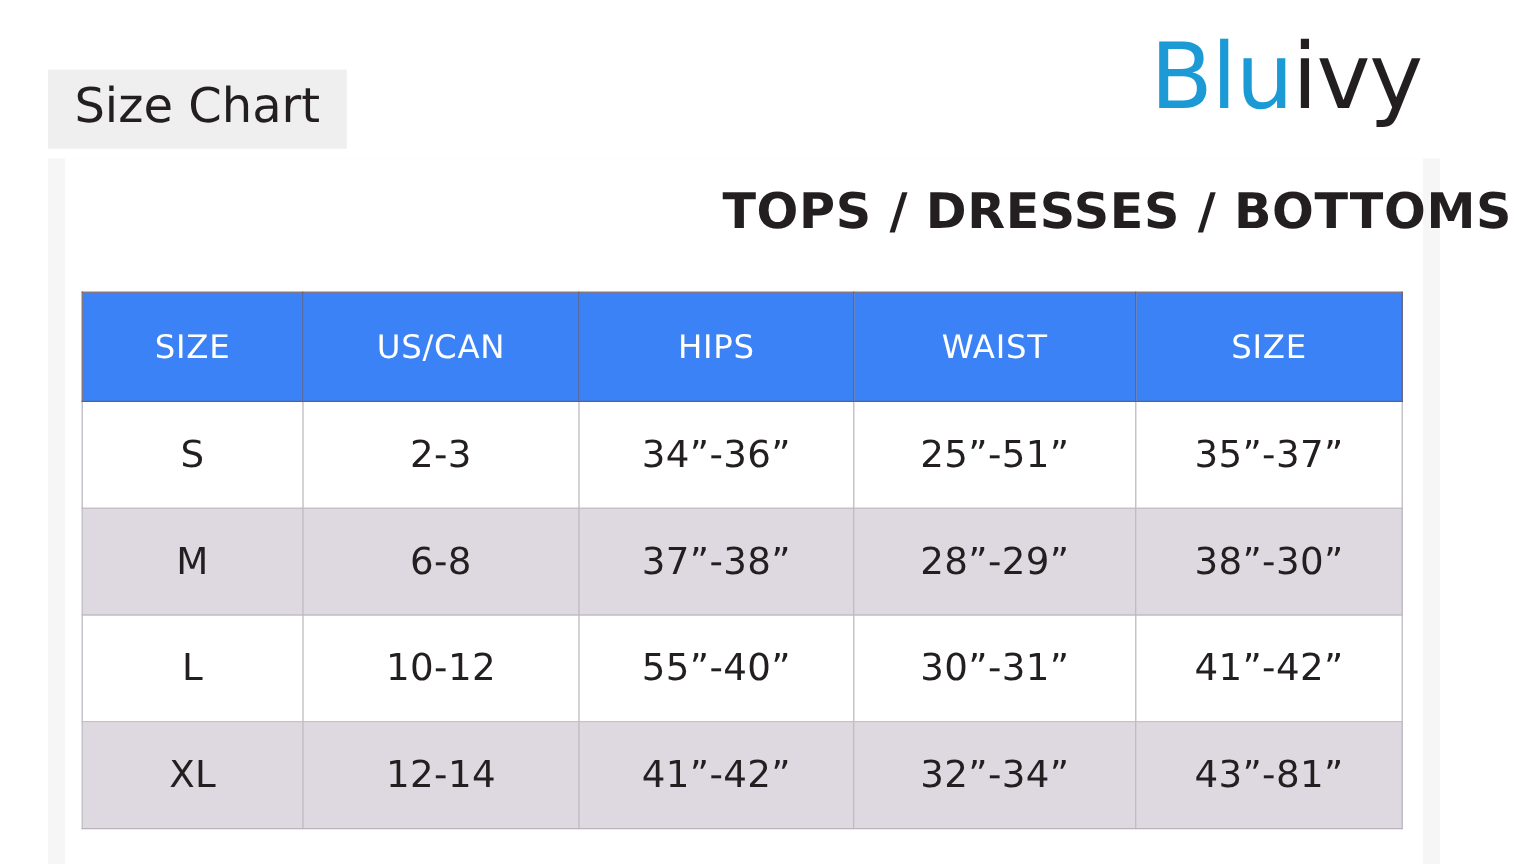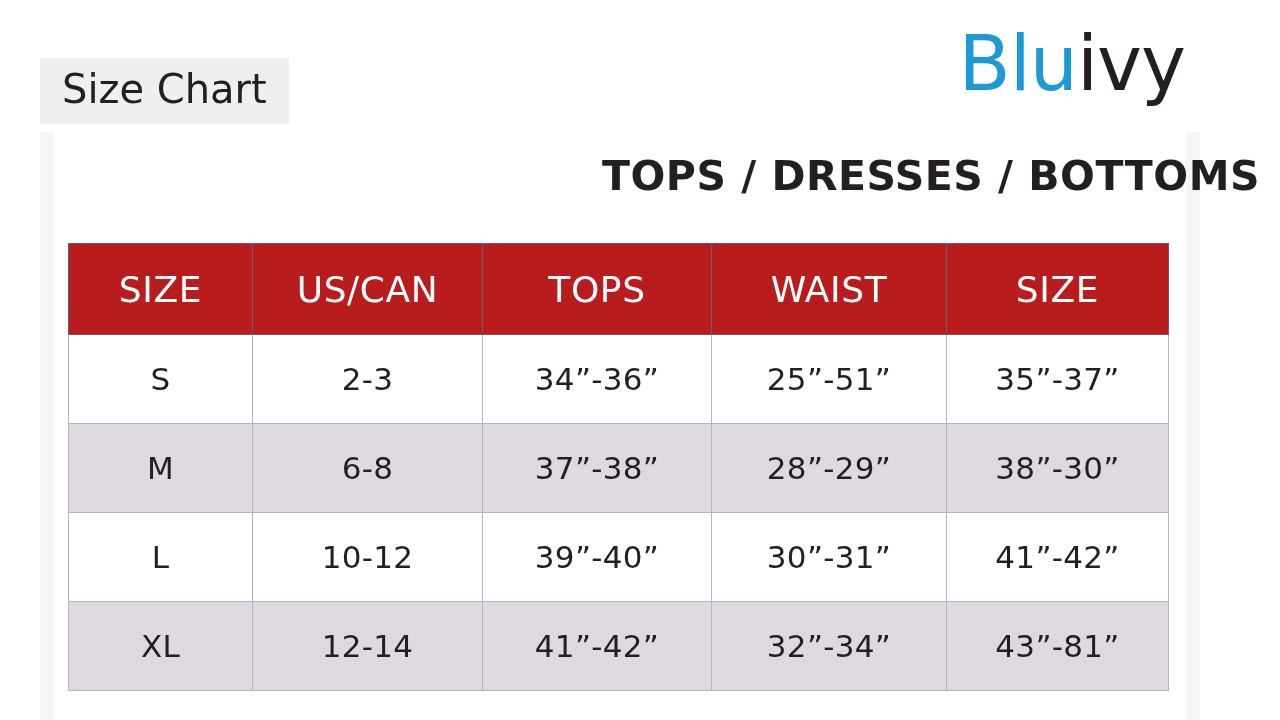--- a/index.html
+++ b/index.html
@@ -91,23 +91,23 @@
     border-collapse: collapse;
     table-layout: fixed;
   }
   table.size-table th,
   table.size-table td {
     border: 1px solid #b9b3bd;
     text-align: center;
     font-family: "DejaVu Sans", sans-serif;
   }
   table.size-table thead th {
-    background: #b91c1c;
+    background: #3b82f6;
     color: #ffffff;
-    font-size: 36px;
+    font-size: 27px;
     font-weight: 400;
     height: 88px;
     letter-spacing: 0.6px;
     border-color: #6b5d6b;
   }
   table.size-table tbody td {
     font-size: 31px;
     height: 86px;
     color: #231f20;
     letter-spacing: 0.3px;
@@ -143,21 +143,21 @@
       <col class="col-size">
       <col class="col-uscan">
       <col class="col-bust">
       <col class="col-waist">
       <col class="col-hips">
     </colgroup>
     <thead>
       <tr>
         <th>SIZE</th>
         <th>US/CAN</th>
-        <th>TOPS</th>
+        <th>HIPS</th>
         <th>WAIST</th>
         <th>SIZE</th>
       </tr>
     </thead>
     <tbody>
       <tr class="odd">
         <td>S</td>
         <td>2-3</td>
         <td>34”-36”</td>
         <td>25”-51”</td>
@@ -166,21 +166,21 @@
       <tr class="even">
         <td>M</td>
         <td>6-8</td>
         <td>37”-38”</td>
         <td>28”-29”</td>
         <td>38”-30”</td>
       </tr>
       <tr class="odd">
         <td>L</td>
         <td>10-12</td>
-        <td>39”-40”</td>
+        <td>55”-40”</td>
         <td>30”-31”</td>
         <td>41”-42”</td>
       </tr>
       <tr class="even">
         <td>XL</td>
         <td>12-14</td>
         <td>41”-42”</td>
         <td>32”-34”</td>
         <td>43”-81”</td>
       </tr>

